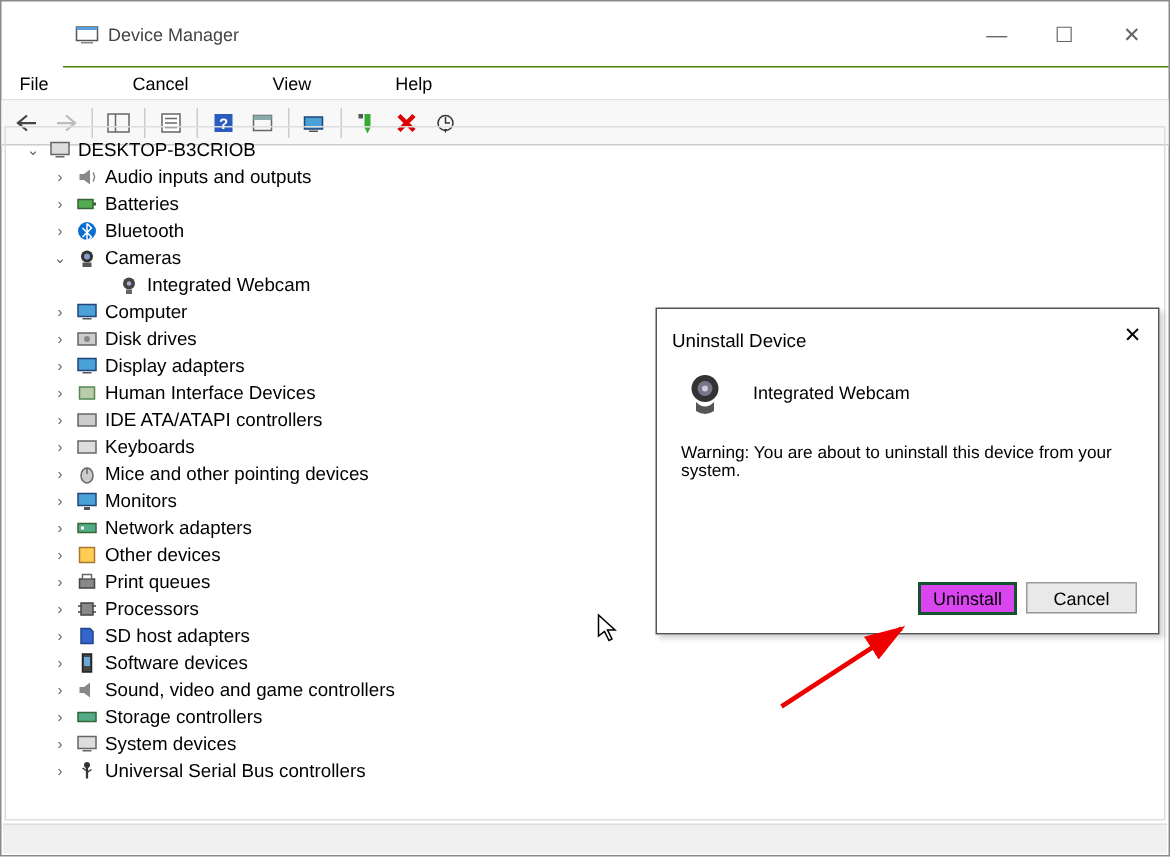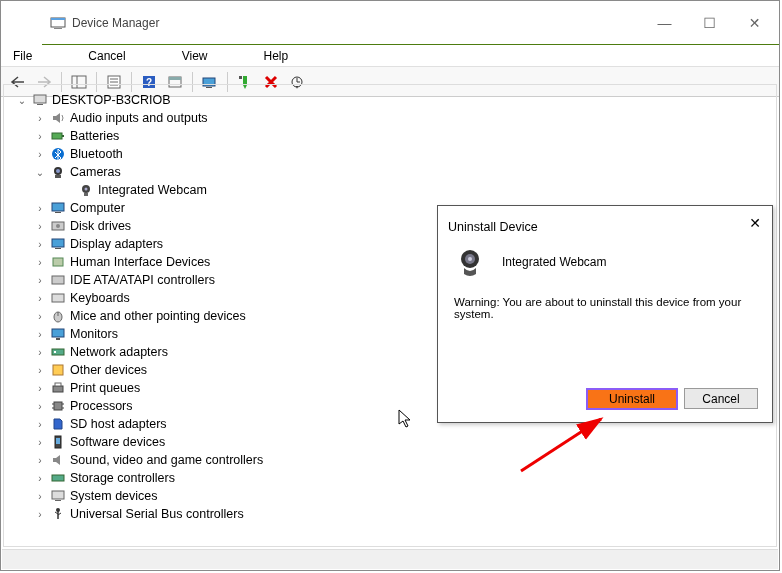--- a/index.html
+++ b/index.html
@@ -29,21 +29,21 @@
   .dialog { position: absolute; left: 436px; top: 204px; width: 336px; height: 218px; border: 1px solid #555; background: #fff; box-shadow: 2px 2px 4px rgba(0,0,0,.2); }
   .dialog .dtitle { height: 28px; display: flex; align-items: flex-end; padding: 0 4px 0 10px; font-size: 12.5px; }
   .dialog .dtitle .dt { flex: 1; }
   .dialog .dclose { width: 26px; height: 22px; display:flex; align-items:center; justify-content:center; font-size:14px; }
   .dialog .dbody { padding: 12px 16px; font-size: 12px; }
   .dialog .drow { display: flex; align-items: center; margin-bottom: 18px; }
   .dialog .dicon { width: 32px; height: 32px; margin-right: 16px; }
   .dialog .dwarn { font-size: 11.5px; }
   .dialog .dbtns { position: absolute; bottom: 12px; right: 14px; display: flex; gap: 6px; }
   .dialog .dbtn { width: 74px; height: 21px; font-size: 12px; border: 1px solid #9a9a9a; background: #e9e9e9; display:flex; align-items:center; justify-content:center; cursor: default; }
-  .dialog .dbtn.primary { border: 2px solid #8b5cf6; background:#f97316; width:92px; height:22px; }
+  .dialog .dbtn.primary { border: 2px solid #14532d; background:#d946ef; width:66px; height:22px; }
   
   
   .arrow { position: absolute; left: 510px; top: 410px; width: 110px; height: 70px; pointer-events:none; }
   
   
   .cursor { position: absolute; left: 397px; top: 408px; pointer-events:none; }
 </style>
 </head>
 <body>
 

